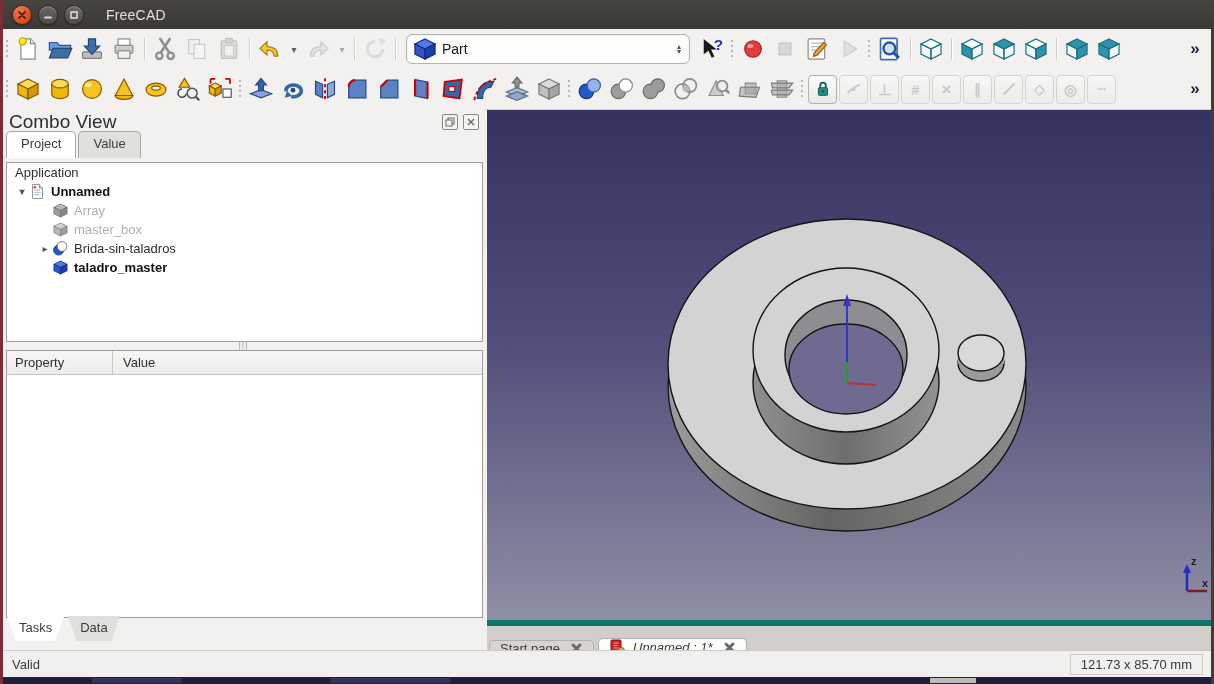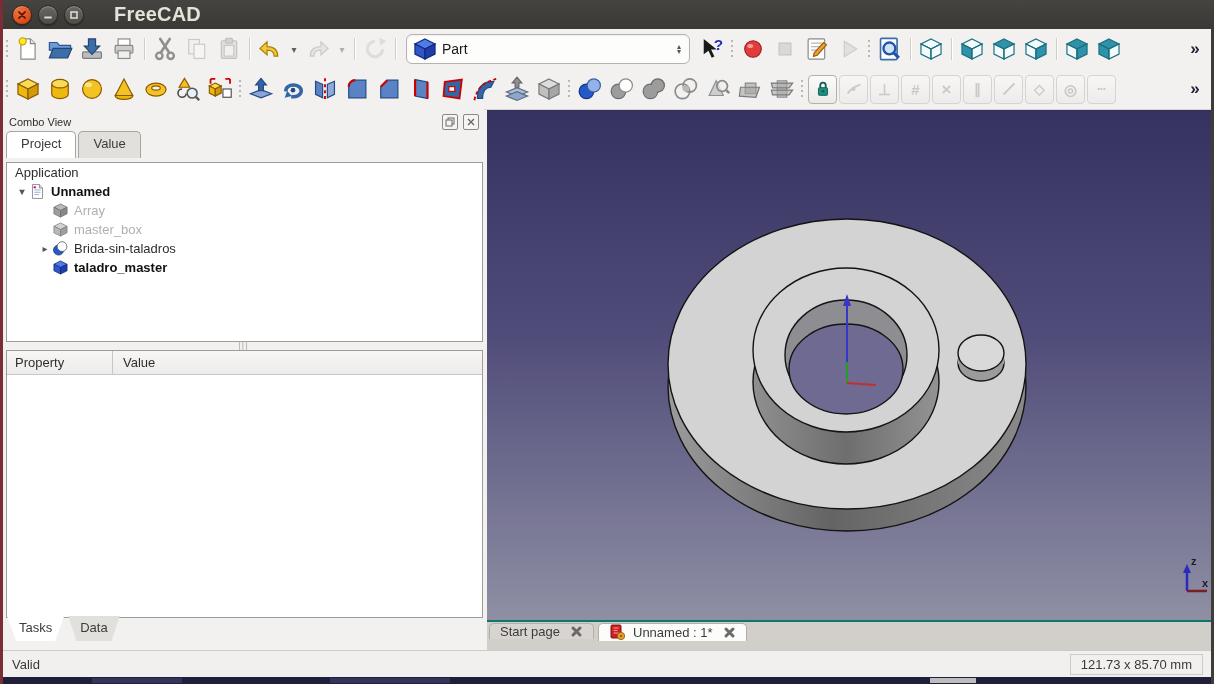--- a/index.html
+++ b/index.html
@@ -7,21 +7,21 @@
        font-family:"Liberation Sans",sans-serif;background:#f2f1ef;
        -webkit-font-smoothing:antialiased;}
   
   #titlebar{position:absolute;left:0;top:0;width:1214px;height:29px;
     background:linear-gradient(#454440,#3a3936);display:flex;align-items:center;z-index:50;}
   .winbtn{width:18px;height:18px;border-radius:50%;margin-left:6px;position:relative;
     box-shadow:inset 0 1px 1px rgba(255,255,255,.25),0 1px 1px rgba(0,0,0,.4);}
   #btn-close{background:radial-gradient(circle at 35% 30%,#f07746,#dd4814 70%);margin-left:12px;border:1px solid #2c2b28;}
   #btn-min,#btn-max{background:linear-gradient(#6b6864,#4f4c48);border:1px solid #2c2b28;}
   .winbtn svg{position:absolute;left:3px;top:3px;}
-  #title-text{color:#e6e2da;font-weight:bold;font-size:20px;margin-left:30px;letter-spacing:.2px;}
+  #title-text{color:#e6e2da;font-weight:normal;font-size:14px;margin-left:22px;letter-spacing:.2px;}
   #border-left{position:absolute;left:0;top:0;width:3px;height:684px;background:#7b2d35;z-index:90;}
   #border-right{position:absolute;right:0;top:29px;width:3px;height:655px;background:#3f3d3a;z-index:90;}
   
   .toolbar{position:absolute;left:3px;width:1208px;display:flex;align-items:center;background:#f2f1ef;}
   #toolbar1{top:29px;height:40px;}
   #toolbar2{top:69px;height:40px;border-bottom:1px solid #d8d6d2;}
   .tb-item{width:32px;height:32px;display:flex;align-items:center;justify-content:center;flex:0 0 auto;border-radius:3px;}
   .tb-item svg{display:block;}
   .tb-item.disabled{opacity:.45;filter:grayscale(.3);}
   .tb-item.narrow{width:16px;}
@@ -38,21 +38,21 @@
   .glyph{font-size:15px;color:#9a9a9a;font-weight:bold;line-height:1;}
   .chev{font-size:17px;color:#23213c;font-weight:bold;}
   #workbench{height:28px;width:282px;background:#fdfdfc;border:1px solid #b5b3af;border-radius:6px;
      display:flex;align-items:center;margin:0 6px;flex:0 0 auto;box-shadow:inset 0 1px 2px rgba(0,0,0,.06);}
   #workbench .wb-label{font-size:14px;color:#1a1a1a;margin-left:4px;flex:1;}
   #wb-spinner{display:flex;flex-direction:column;align-items:center;margin-right:8px;color:#555;
      font-size:8px;line-height:5px;}
   
   #dock{position:absolute;left:3px;top:109px;width:481px;height:541px;background:#f2f1ef;}
   #cv-header{position:absolute;left:0;top:0;width:100%;height:26px;display:flex;align-items:center;}
-  #cv-title{font-size:11px;color:#2e2e2e;margin-left:6px;flex:1;}
+  #cv-title{font-size:19px;color:#2e2e2e;margin-left:6px;flex:1;}
   .cv-btn{width:14px;height:14px;border:1px solid #8a8884;border-radius:2px;margin-right:5px;
      display:flex;align-items:center;justify-content:center;background:#f5f4f2;}
   .cv-tabs{position:absolute;left:3px;top:22px;height:27px;display:flex;}
   .cv-tab{padding:4px 14px 5px 14px;font-size:13px;color:#3c3c3c;border:1px solid #a7a5a1;
      border-bottom:none;border-radius:5px 5px 0 0;background:#e2e0dc;margin-right:2px;}
   .cv-tab.active{background:#fff;position:relative;z-index:2;}
   .panel{position:absolute;left:3px;width:475px;background:#fff;border:1px solid #9f9d99;}
   #tree-panel{top:53px;height:178px;}
   .panel-header{height:23px;background:linear-gradient(#f7f6f4,#edecea);border-bottom:1px solid #c9c7c3;
      display:flex;align-items:center;font-size:13px;color:#2e2e2e;}
@@ -72,24 +72,24 @@
   .btab{font-size:13px;color:#3c3c3c;padding:4px 12px 6px 12px;margin-right:4px;
      clip-path:polygon(0 0,100% 0,84% 100%,16% 100%);background:#e2e0dc;
      filter:drop-shadow(0 1px 0 #8f8d89) drop-shadow(1px 0 0 #b5b3af) drop-shadow(-1px 0 0 #b5b3af);}
   .btab.active{background:#fff;}
   
   #viewport{position:absolute;left:487px;top:110px;width:724px;height:510px;
      background:linear-gradient(180deg,#363260 0%,#514d7a 45%,#8f8fa4 100%);}
   #viewport svg{position:absolute;left:0;top:0;}
   
   #mditabs{position:absolute;left:487px;top:620px;width:724px;height:30px;background:#d2cfcb;
-     border-top:2px solid #0f766e;display:flex;align-items:flex-start;}
+     border-top:6px solid #0f766e;display:flex;align-items:flex-end;}
   .mdi-tab{display:flex;align-items:center;padding:0 10px;font-size:13px;color:#3c3c3c;
      border:1px solid #b1afab;border-bottom:none;border-radius:5px 5px 0 0;background:#d8d5d1;margin:1px 2px 0 2px;}
-  .mdi-tab.active{background:#fcfcfb;}
+  .mdi-tab.active{background:#fcfcfb;font-style:italic;}
   .mdi-tab .ticon{margin-right:7px;display:flex;}
   .mdi-close{margin-left:10px;display:flex;}
   
   #statusbar{position:absolute;left:3px;top:650px;width:1208px;height:27px;background:#f1f0ee;
      border-top:1px solid #cdcbc7;display:flex;align-items:center;}
   #status-left{font-size:13px;color:#3a3a3a;margin-left:9px;flex:1;}
   #status-right{font-size:13px;color:#3a3a3a;border:1px solid #cdcbc7;padding:2px 10px;margin-right:8px;background:#f1f0ee;}
   #bottomstrip{position:absolute;left:0;top:677px;width:1214px;height:7px;background:#1f1f3c;}
   #bottomstrip .smudge{position:absolute;top:1px;height:5px;background:#34345a;}
 </style>

